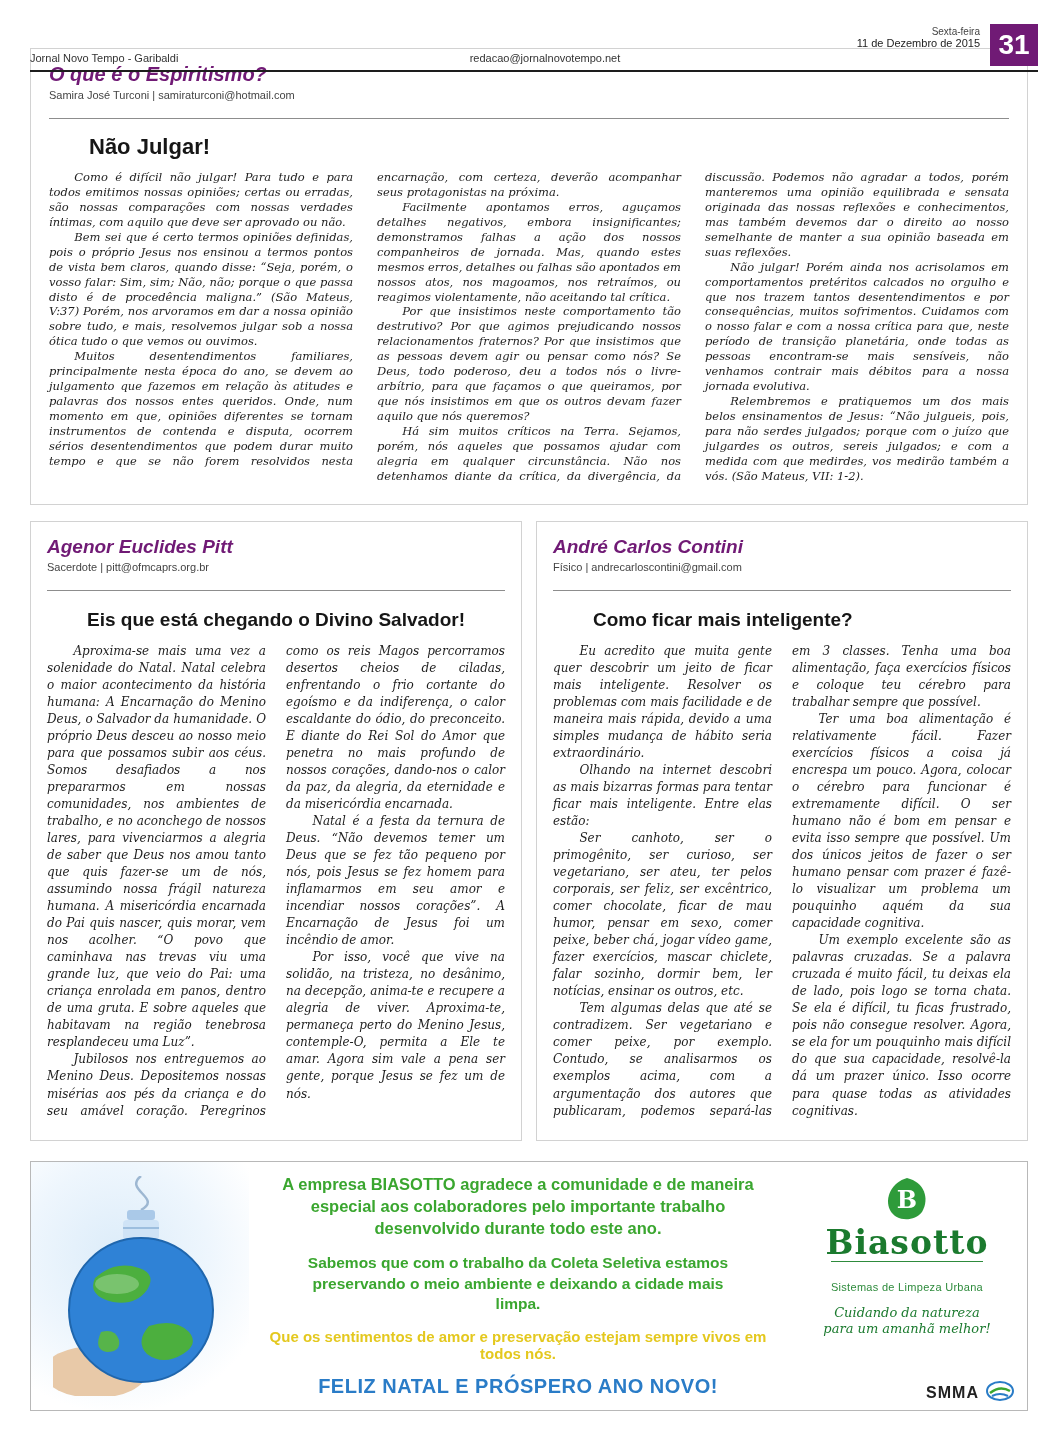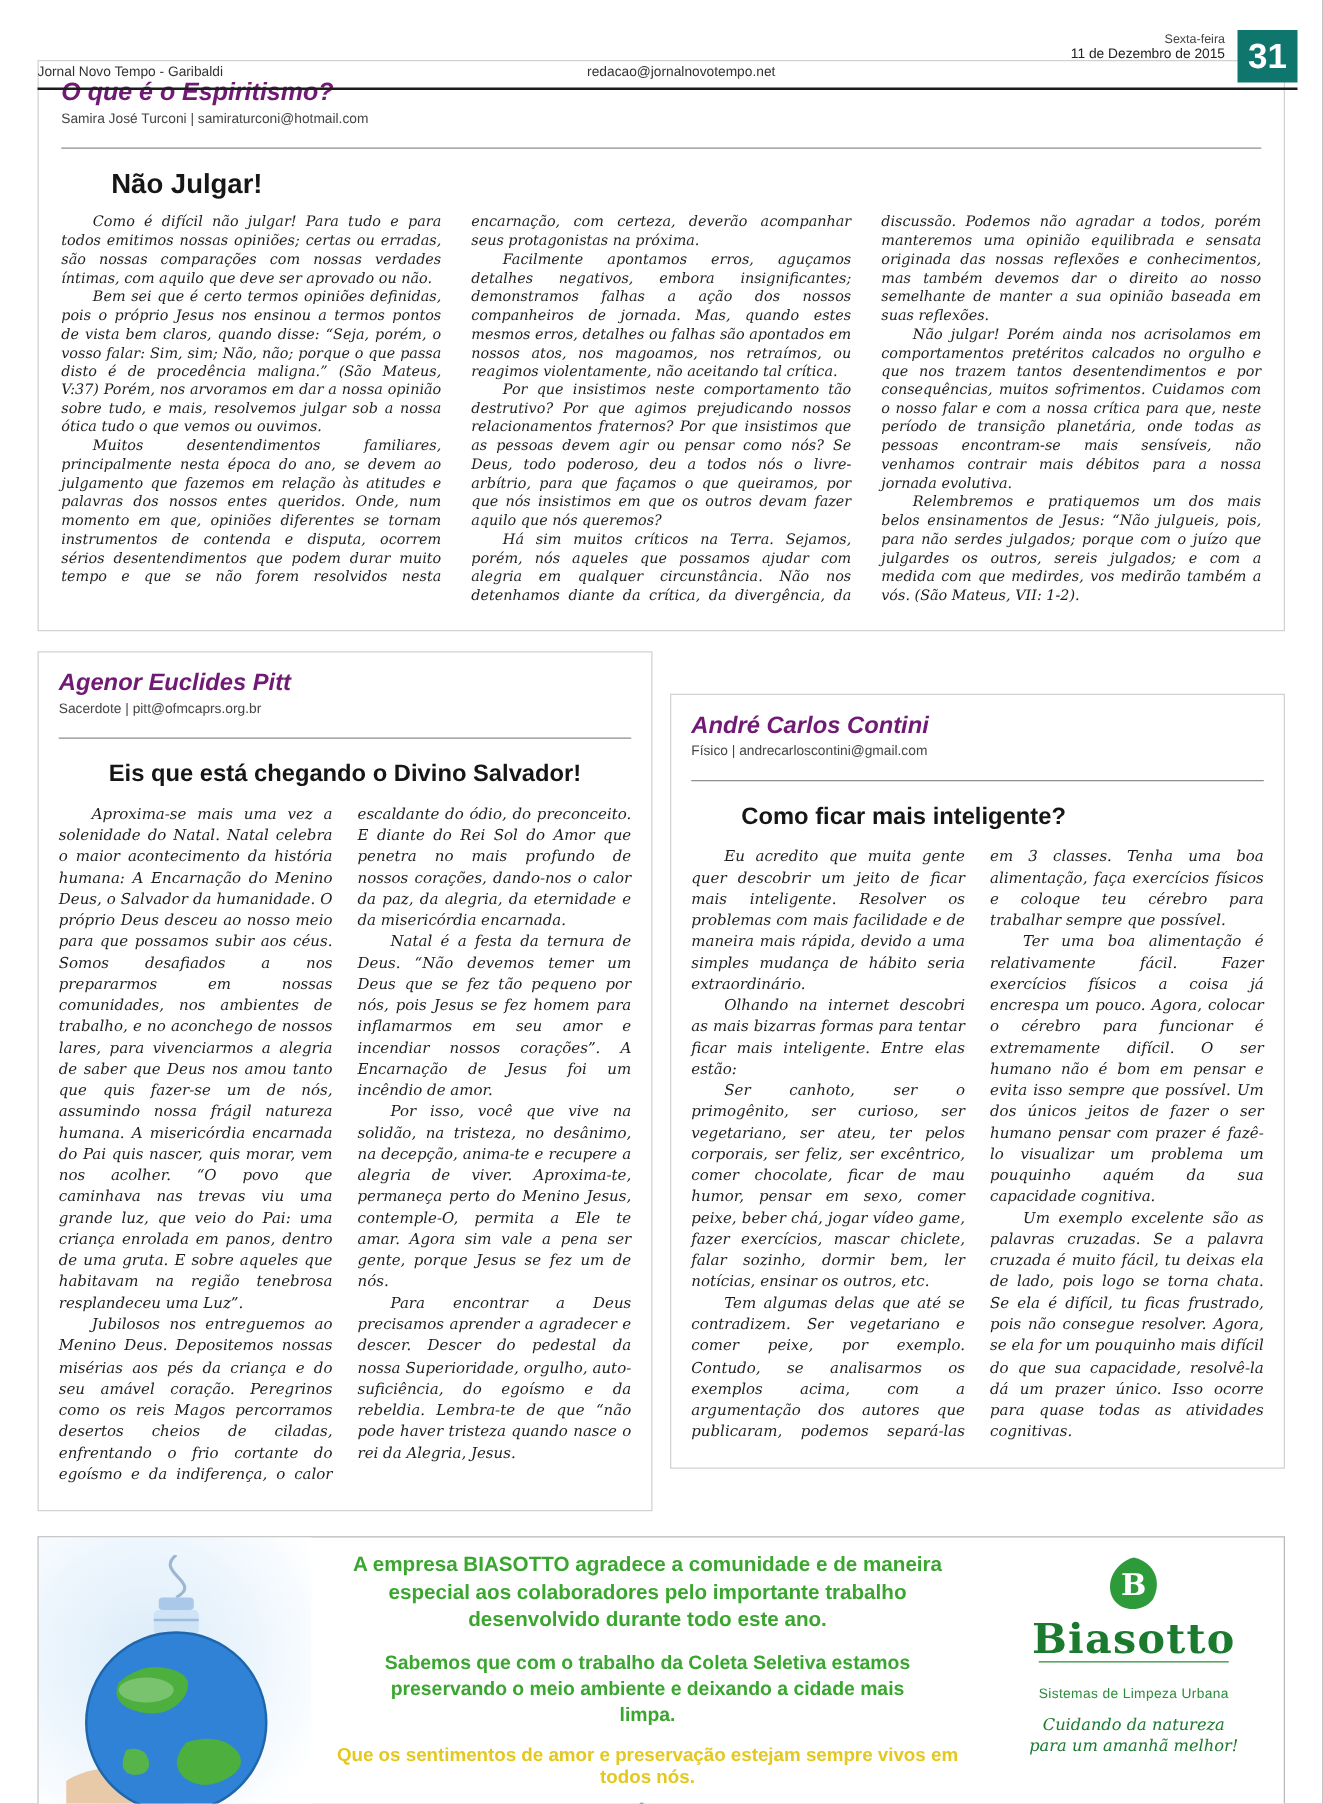--- a/index.html
+++ b/index.html
@@ -18,21 +18,21 @@
   .header-rule {
     position:absolute; left:30px; right:20px; top:70px;
     border-bottom:2.5px solid #1d1d1d;
   }
   .hdr-left { font-size:11px; color:#333; padding-bottom:6px; width:300px; }
   .hdr-center { flex:1; text-align:center; font-size:11px; color:#333; padding-bottom:6px; }
   .hdr-right { text-align:right; padding-bottom:21px; margin-right:10px; width:220px; }
   .hdr-weekday { font-size:10px; color:#444; }
   .hdr-date { font-size:11px; color:#222; }
   .page-number {
-    width:48px; height:42px; background:#0f766e; color:#fff;
+    width:48px; height:42px; background:#701a75; color:#fff;
     font-family:"Liberation Sans",sans-serif; font-weight:bold; font-size:28px;
     display:flex; align-items:center; justify-content:center;
     align-self:flex-start;
   }
   
   .article-full {
     margin:48px 30px 0; border:1px solid #d2d2d2; padding:14px 18px 20px;
   }
   .art-title {
     font-family:"Liberation Sans",sans-serif; font-weight:bold; font-style:italic;
@@ -46,21 +46,21 @@
     font-family:"Liberation Sans",sans-serif; font-weight:bold;
     font-size:22px; color:#161616; margin-top:15px;margin-left:40px;
   }
   .art-body {
     margin-top:10px; font-style:italic; text-align:justify;
     font-size:11.5px; line-height:1.3; color:#1d1d1d;
   }
   .cols-3 { column-count:3; column-gap:24px; }
   .cols-2 { column-count:2; column-gap:20px; }
   .art-body p { margin:0; text-indent:2.2em; }
-  .row2 { display:flex; gap:14px; margin:16px 30px 0; align-items:center; }
+  .row2 { display:flex; gap:14px; margin:16px 30px 0; align-items:flex-end; }
   .article-half { flex:1; border:1px solid #d2d2d2; padding:14px 16px 20px; }
   .article-half .art-headline { font-size:19px; margin-top:18px; }
   .article-half .art-body { margin-top:12px; font-size:12px; line-height:1.42; }
   
   .ad {
     margin:20px 30px 0; border:1px solid #b8b8b8; height:250px;
     display:flex; position:relative; background:#fff;
   }
   .ad-left {
     width:218px; position:relative;
@@ -134,21 +134,20 @@
 
     <div class="article-half">
       <div class="art-title">Agenor Euclides Pitt</div>
       <div class="art-byline">Sacerdote | pitt@ofmcaprs.org.br</div>
       <div class="art-headline">Eis que está chegando o Divino Salvador!</div>
       <div class="art-body cols-2">
           <p>Aproxima-se mais uma vez a solenidade do Natal. Natal celebra o maior acontecimento da história humana: A Encarnação do Menino Deus, o Salvador da humanidade. O próprio Deus desceu ao nosso meio para que possamos subir aos céus. Somos desafiados a nos prepararmos em nossas comunidades, nos ambientes de trabalho, e no aconchego de nossos lares, para vivenciarmos a alegria de saber que Deus nos amou tanto que quis fazer-se um de nós, assumindo nossa frágil natureza humana. A misericórdia encarnada do Pai quis nascer, quis morar, vem nos acolher. “O povo que caminhava nas trevas viu uma grande luz, que veio do Pai: uma criança enrolada em panos, dentro de uma gruta. E sobre aqueles que habitavam na região tenebrosa resplandeceu uma Luz”.</p>
           <p>Jubilosos nos entreguemos ao Menino Deus. Depositemos nossas misérias aos pés da criança e do seu amável coração. Peregrinos como os reis Magos percorramos desertos cheios de ciladas, enfrentando o frio cortante do egoísmo e da indiferença, o calor escaldante do ódio, do preconceito. E diante do Rei Sol do Amor que penetra no mais profundo de nossos corações, dando-nos o calor da paz, da alegria, da eternidade e da misericórdia encarnada.</p>
           <p>Natal é a festa da ternura de Deus. “Não devemos temer um Deus que se fez tão pequeno por nós, pois Jesus se fez homem para inflamarmos em seu amor e incendiar nossos corações”. A Encarnação de Jesus foi um incêndio de amor.</p>
           <p>Por isso, você que vive na solidão, na tristeza, no desânimo, na decepção, anima-te e recupere a alegria de viver. Aproxima-te, permaneça perto do Menino Jesus, contemple-O, permita a Ele te amar. Agora sim vale a pena ser gente, porque Jesus se fez um de nós.</p>
-          <p>Para encontrar a Deus precisamos aprender a agradecer e descer. Descer do pedestal da nossa Superioridade, orgulho, auto-suficiência, do egoísmo e da rebeldia. Lembra-te de que “não pode haver tristeza quando nasce o rei da Alegria, Jesus.</p>
         </div>
     </div>
 
     <div class="article-half">
       <div class="art-title">André Carlos Contini</div>
       <div class="art-byline">Físico | andrecarloscontini@gmail.com</div>
       <div class="art-headline">Como ficar mais inteligente?</div>
       <div class="art-body cols-2">
           <p>Eu acredito que muita gente quer descobrir um jeito de ficar mais inteligente. Resolver os problemas com mais facilidade e de maneira mais rápida, devido a uma simples mudança de hábito seria extraordinário.</p>
           <p>Olhando na internet descobri as mais bizarras formas para tentar ficar mais inteligente. Entre elas estão:</p>

